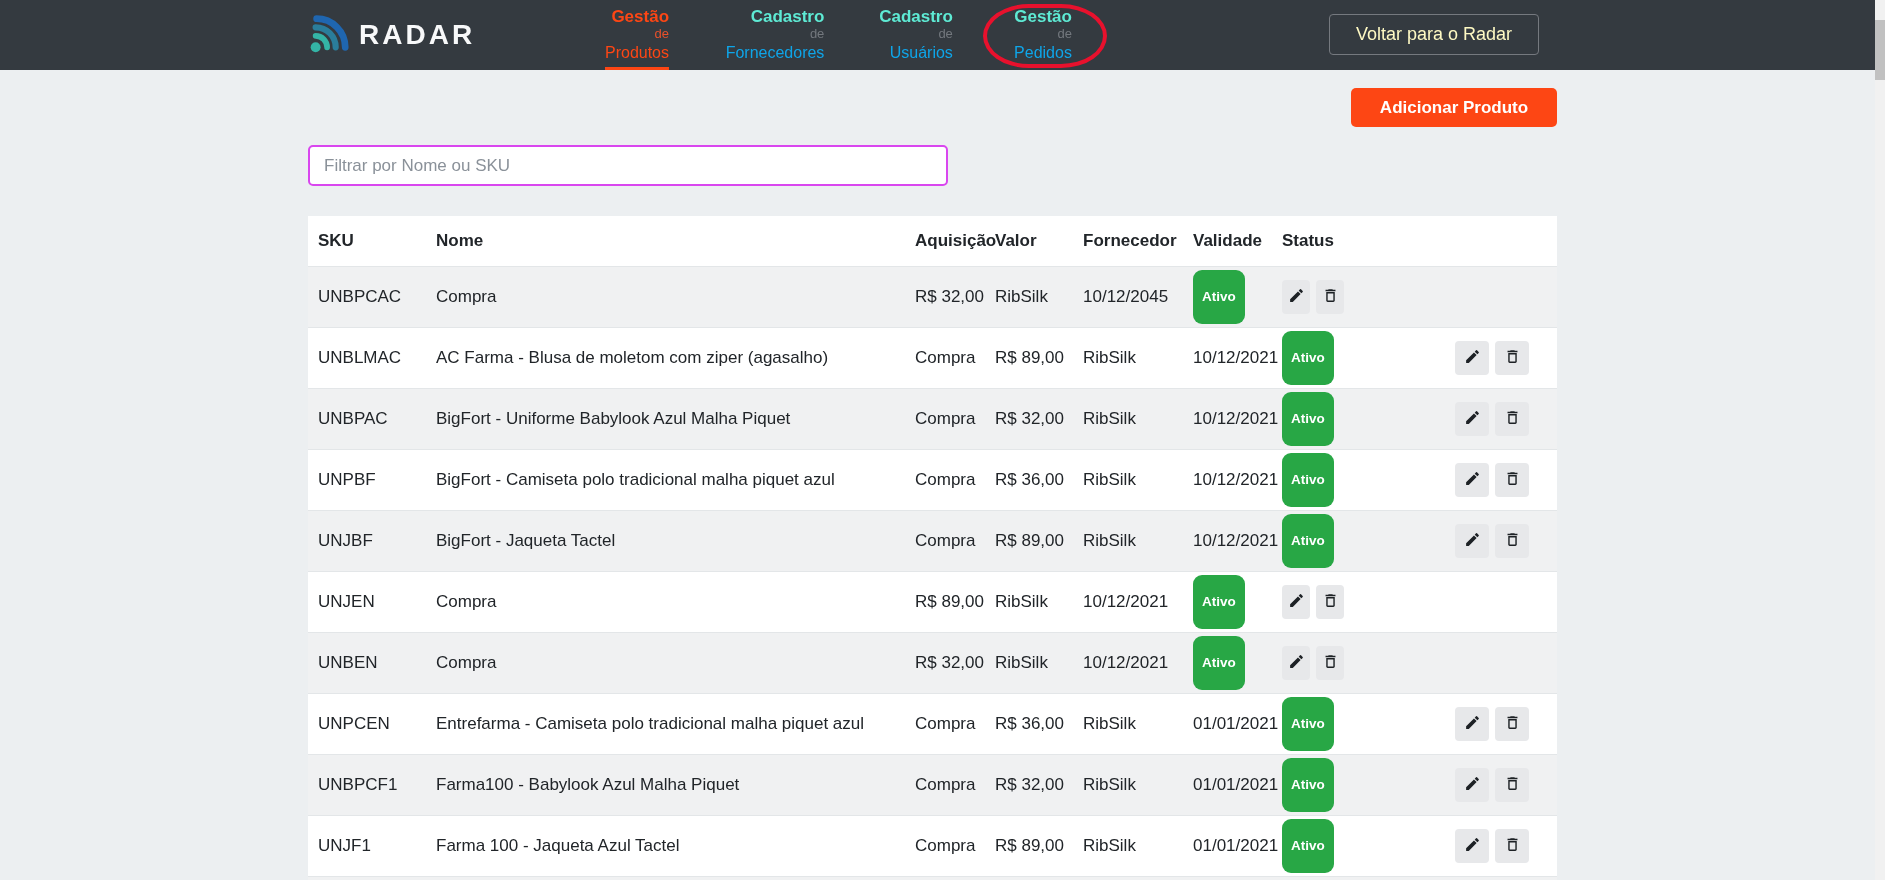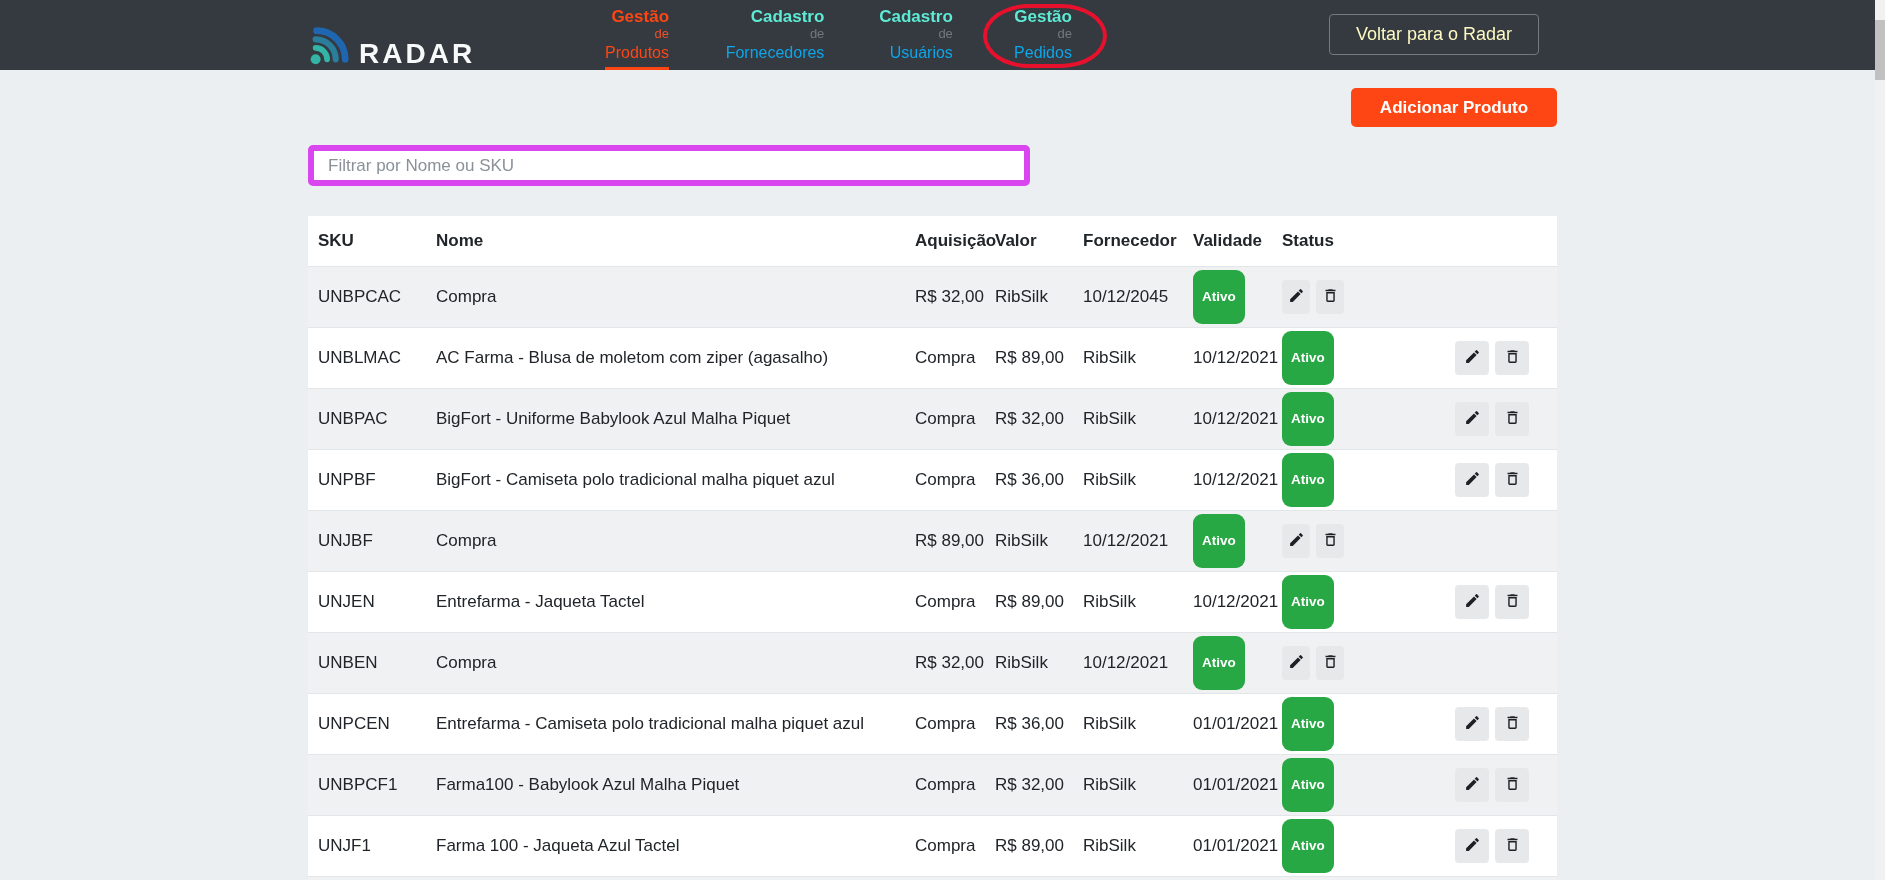--- a/index.html
+++ b/index.html
@@ -13,21 +13,21 @@
   }
 
   
   .navbar {
     position: absolute; top: 0; left: 0;
     width: 1875px; height: 70px;
     background: #343a40;
   }
   .brand {
     position: absolute; left: 308px; top: 0; height: 70px;
-    display: flex; align-items: flex-end; gap: 9px;
+    display: flex; align-items: center; gap: 9px;
   }
   .brand-text {
     color: #f8f9fa; font-size: 28px; font-weight: bold; letter-spacing: 3px;
   }
   .nav-item {
     position: absolute; top: 0; height: 70px;
     display: flex; flex-direction: column; align-items: flex-end;
     padding-top: 7px; transform: translateX(-50%);
     text-align: center; cursor: pointer;
   }
@@ -59,22 +59,22 @@
 
   
   .add-btn {
     position: absolute; left: 1351px; top: 88px;
     width: 206px; height: 39px;
     background: #fd4614; border: none; border-radius: 5px;
     color: #ffffff; font-size: 17px; font-weight: bold; font-family: inherit; cursor: pointer;
   }
   .filter-input {
     position: absolute; left: 308px; top: 145px;
-    width: 722px; height: 41px;
-    background: #ffffff; border: 6px solid #d946ef; border-radius: 5px;
+    width: 640px; height: 41px;
+    background: #ffffff; border: 2px solid #d946ef; border-radius: 5px;
     padding: 0 14px; font-size: 17px; font-family: inherit; color: #0369a1;
   }
   .filter-input::placeholder { color: #8a9199; }
 
   
   .table-card {
     position: absolute; left: 308px; top: 216px;
     width: 1249px; height: 720px;
     background: #ffffff; overflow: hidden;
   }
@@ -285,20 +285,21 @@
           <svg viewBox="0 0 24 24" width="17" height="17">
                 <path d="M6 19c0 1.1.9 2 2 2h8c1.1 0 2-.9 2-2V7H6v12zM8 9h8v10H8V9zm7.5-5-1-1h-5l-1 1H5v2h14V4h-3.5z"></path>
               </svg>
         </span>
       </button>
     </div>
   </div>
 
   <div class="grid-row trow">
     <div>UNJBF</div>
+    <div>BigFort - Jaqueta Tactel</div>
     <div>Compra</div>
     <div>R$ 89,00</div>
     <div>RibSilk</div>
     <div>10/12/2021</div>
     <div>
       <span class="status-badge">Ativo</span>
     </div>
     <div class="cell-actions">
       <button class="icon-btn">
         <span>
@@ -312,21 +313,20 @@
           <svg viewBox="0 0 24 24" width="17" height="17">
                 <path d="M6 19c0 1.1.9 2 2 2h8c1.1 0 2-.9 2-2V7H6v12zM8 9h8v10H8V9zm7.5-5-1-1h-5l-1 1H5v2h14V4h-3.5z"></path>
               </svg>
         </span>
       </button>
     </div>
   </div>
 
   <div class="grid-row trow">
     <div>UNJEN</div>
-    <div>Entrefarma - Jaqueta Tactel</div>
     <div>Compra</div>
     <div>R$ 89,00</div>
     <div>RibSilk</div>
     <div>10/12/2021</div>
     <div>
       <span class="status-badge">Ativo</span>
     </div>
     <div class="cell-actions">
       <button class="icon-btn">
         <span>

